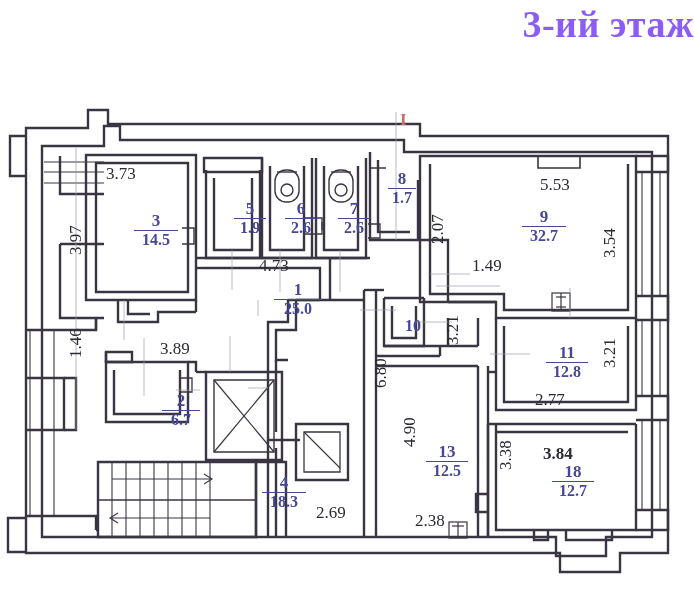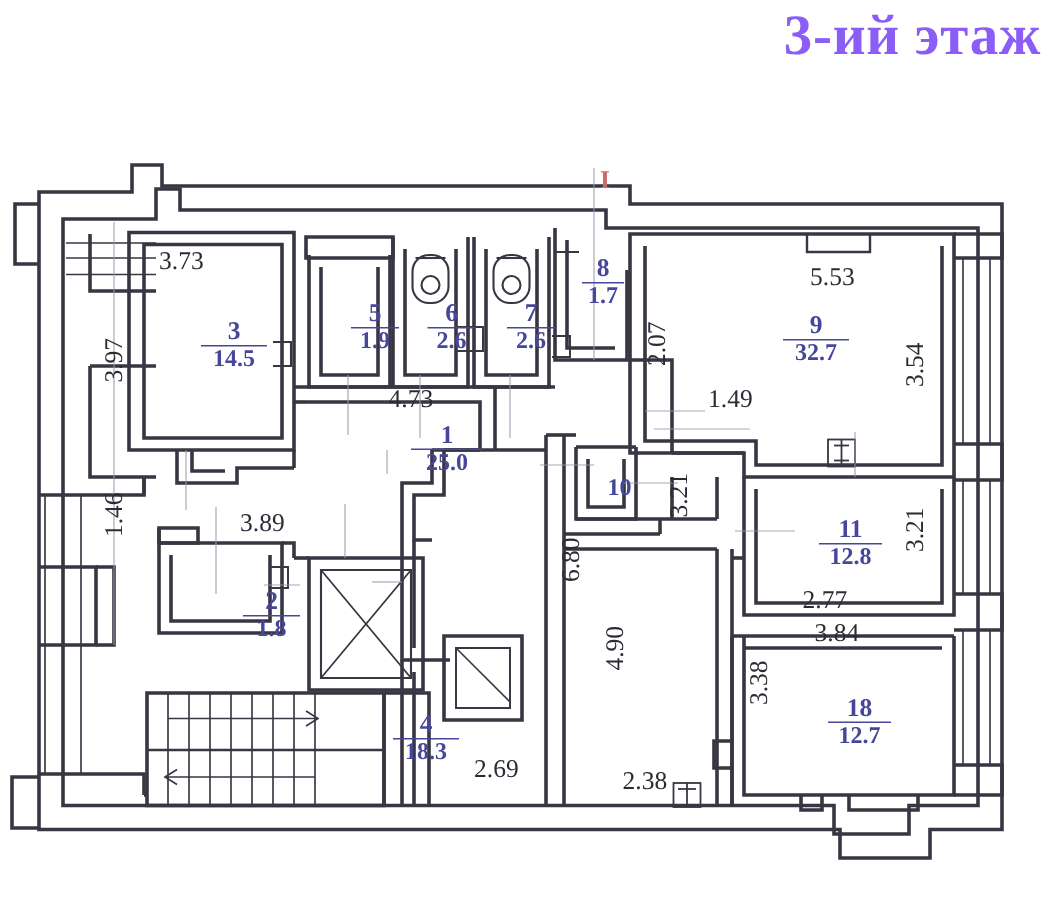--- a/index.html
+++ b/index.html
@@ -284,21 +284,21 @@
   <div class="mark-i" style="left:400px; top:110px;">I</div>
 
   <div class="roomlabel" id="lbl-room-1" style="left: 268px; top: 281px; width: 60px;">
       <span class="num">1</span>
       <span class="rule" style="width: 48px;"></span>
       <span class="area">25.0</span>
     </div>
   <div class="roomlabel" id="lbl-room-2" style="left: 156px; top: 392px; width: 50px;">
       <span class="num">2</span>
       <span class="rule" style="width: 38px;"></span>
-      <span class="area">1.8</span>
+      <span class="area">6.7</span>
     </div>
   <div class="roomlabel" id="lbl-room-3" style="left: 128px; top: 212px; width: 56px;">
       <span class="num">3</span>
       <span class="rule" style="width: 44px;"></span>
       <span class="area">14.5</span>
     </div>
   <div class="roomlabel" id="lbl-room-4" style="left: 256px; top: 474px; width: 56px;">
       <span class="num">4</span>
       <span class="rule" style="width: 44px;"></span>
       <span class="area">18.3</span>
@@ -333,36 +333,41 @@
     </div>
   <div class="roomlabel" id="lbl-room-11" style="left: 540px; top: 344px; width: 54px;">
       <span class="num">11</span>
       <span class="rule" style="width: 42px;"></span>
       <span class="area">12.8</span>
     </div>
   <div class="roomlabel" id="lbl-room-12" style="left: 546px; top: 463px; width: 54px;">
       <span class="num">18</span>
       <span class="rule" style="width: 42px;"></span>
       <span class="area">12.7</span>
+    </div>
+  <div class="roomlabel" id="lbl-room-13" style="left: 420px; top: 443px; width: 54px;">
+      <span class="num">13</span>
+      <span class="rule" style="width: 42px;"></span>
+      <span class="area">12.5</span>
     </div>
 
   <div id="dims-layer">
       <div class="dim" style="left: 106px; top: 164px;">3.73</div>
       <div class="dim vert" style="left: 66px; top: 255px;">3.97</div>
       <div class="dim vert" style="left: 66px; top: 358px;">1.46</div>
       <div class="dim" style="left: 120px; top: 339px; margin-left: 40px;">3.89</div>
       <div class="dim" style="left: 259px; top: 256px;">4.73</div>
       <div class="dim vert" style="left: 428px; top: 244px;">2.07</div>
       <div class="dim" style="left: 428px; top: 256px; margin-left: 44px;">1.49</div>
       <div class="dim" style="left: 540px; top: 175px;">5.53</div>
       <div class="dim vert" style="left: 600px; top: 258px;">3.54</div>
       <div class="dim vert" style="left: 443px; top: 345px;">3.21</div>
       <div class="dim vert" style="left: 600px; top: 368px;">3.21</div>
       <div class="dim" style="left: 535px; top: 390px;">2.77</div>
-      <div class="dim" style="left: 543px; top: 412px;">3.84</div>
+      <div class="dim" style="left: 543px; top: 444px; font-weight: bold;">3.84</div>
       <div class="dim vert" style="left: 496px; top: 470px;">3.38</div>
       <div class="dim vert" style="left: 371px; top: 388px;">6.80</div>
       <div class="dim vert" style="left: 400px; top: 447px;">4.90</div>
       <div class="dim" style="left: 316px; top: 503px;">2.69</div>
       <div class="dim" style="left: 415px; top: 511px;">2.38</div>
     </div>
 
 </div>
 
 </body></html>

